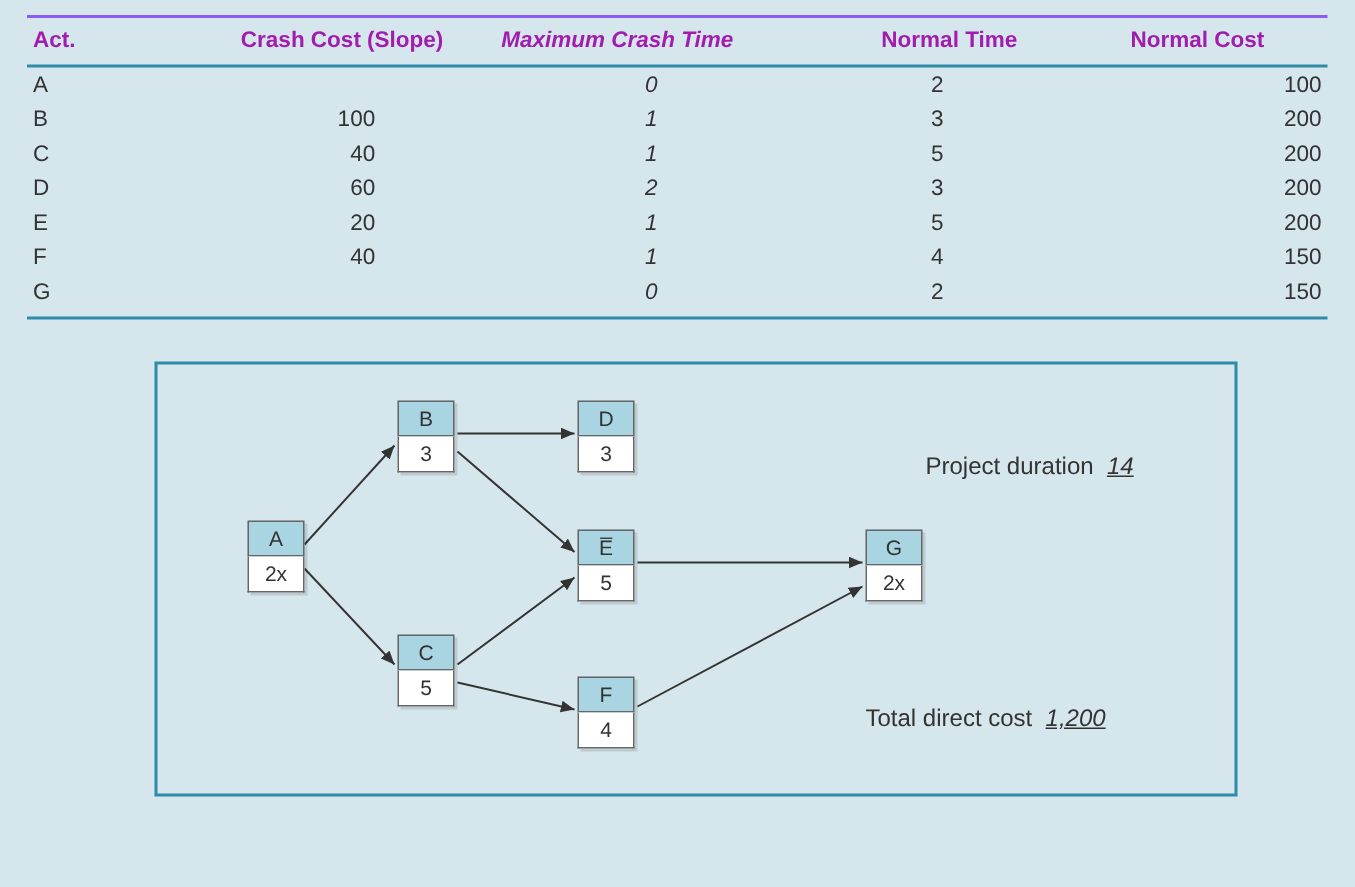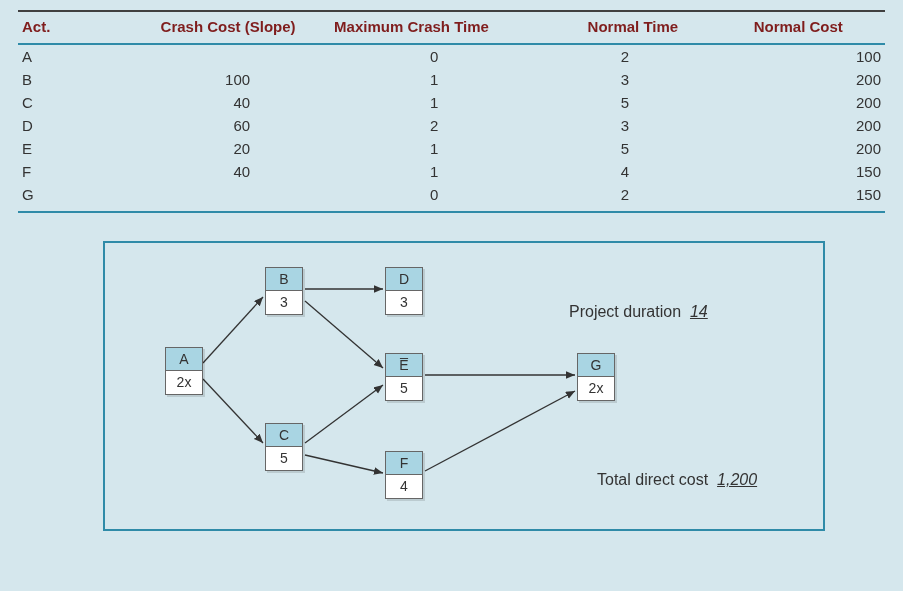--- a/index.html
+++ b/index.html
@@ -17,36 +17,36 @@
   .page {
     padding: 10px 18px;
   }
   table {
     width: 100%;
     border-collapse: collapse;
   }
   thead th {
     text-align: left;
     font-weight: bold;
-    color: #7f1d1d;
+    color: #a21caf;
     padding: 6px 4px 8px 4px;
-    border-top: 2px solid #404040;
+    border-top: 2px solid #8b5cf6;
     border-bottom: 2px solid #2f8ba8;
   }
   tbody td {
     padding: 3px 4px;
     color: #333;
   }
   tbody tr.last td {
     border-bottom: 2px solid #2f8ba8;
     padding-bottom: 8px;
   }
   .col-act   { width: 12%; }
   .col-slope { width: 24%; text-align: right; padding-right: 80px;}
-  .col-max   { width: 24%; text-align: center; }
+  .col-max   { width: 24%; text-align: center; font-style: italic; }
   .col-ntime { width: 20%; text-align: center; }
   .col-ncost { width: 20%; text-align: right; }
   thead th.col-slope { text-align: center; padding-right: 0;}
   thead th.col-max   { text-align: left; }
   thead th.col-ntime { text-align: center; padding-left: 20px;}
   thead th.col-ncost { text-align: center; }
 
   .diagram-wrap {
     margin: 28px 60px 0 85px;
   }
@@ -215,25 +215,25 @@
       </div>
       <div class="node" style="left:280px; top:208px;">
         <div class="top">F</div>
         <div class="bot">4</div>
       </div>
       <div class="node" style="left:472px; top:110px;">
         <div class="top">G</div>
         <div class="bot">2x</div>
       </div>
 
-      <div class="label" style="left:464px; top:60px;">
+      <div class="label" style="left:512px; top:60px;">
         <span>Project duration</span>
         <span>&nbsp;</span><span class="uline">14</span>
       </div>
-      <div class="label" style="left:492px; top:228px;">
+      <div class="label" style="left:472px; top:228px;">
         <span>Total direct cost</span>
         <span>&nbsp;</span><span class="uline">1,200</span>
       </div>
 
     </div>
   </div>
 
 </div>
 
 </body></html>

